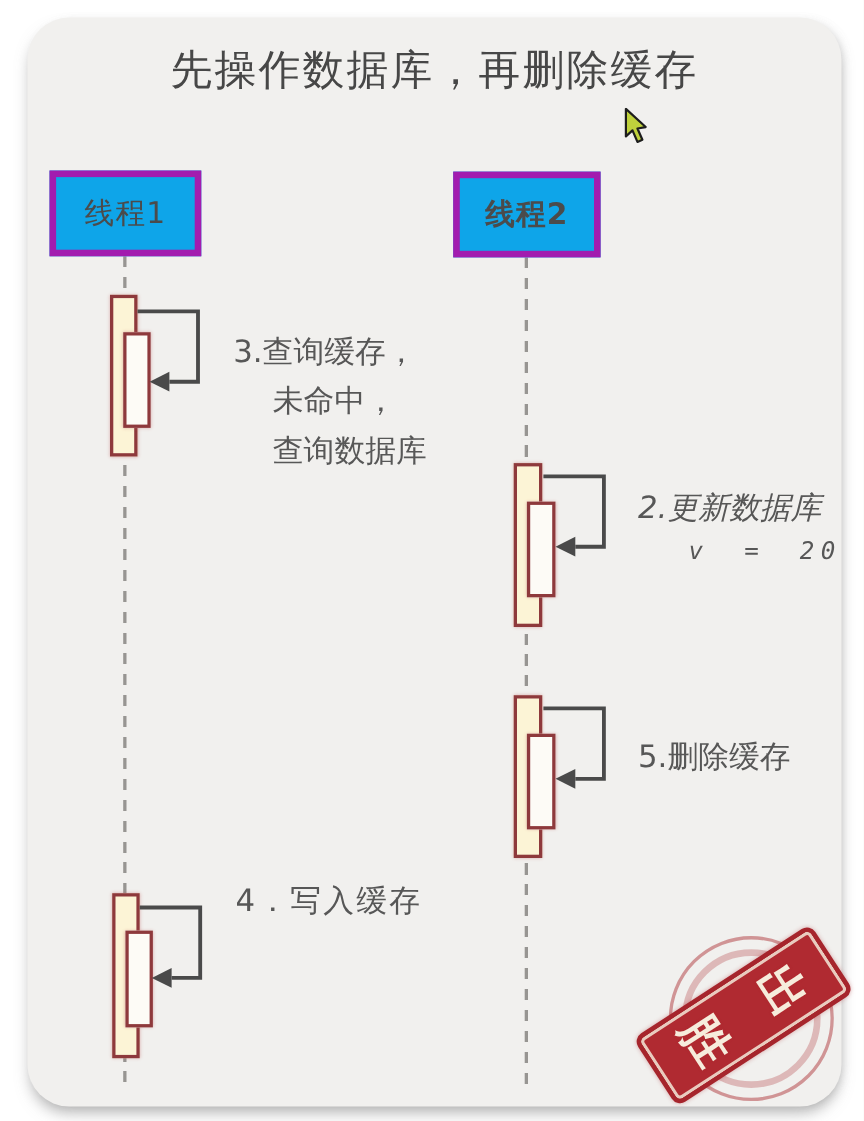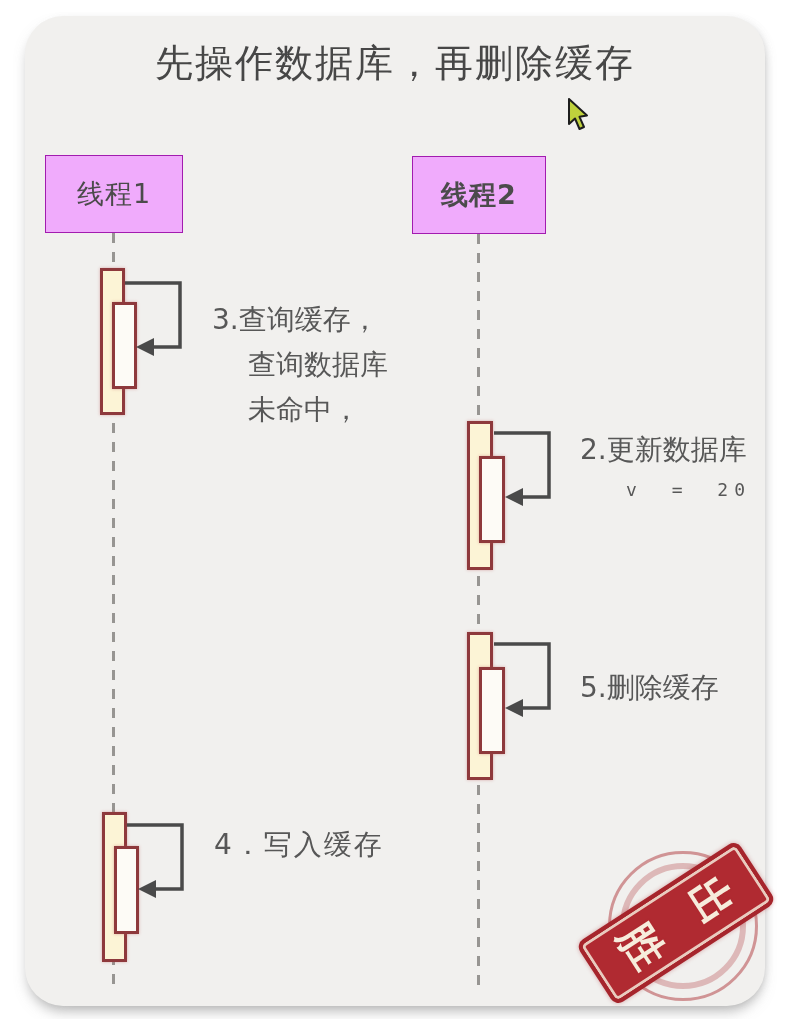--- a/index.html
+++ b/index.html
@@ -9,22 +9,22 @@
 
   .card { position:absolute; left:25px; top:16px; width:740px; height:990px;
           background:#f1f0ee; border-radius:38px;
           box-shadow:0 8px 14px -4px rgba(110,110,110,.55), 4px 0 10px -6px rgba(140,140,140,.4); }
 
   .title { position:absolute; left:25px; top:38px; width:740px; text-align:center;
            font-size:38px; font-weight:500; color:#474747; letter-spacing:2px; }
 
   .cursor { position:absolute; left:566px; top:98px; width:26px; height:34px; z-index:9; }
 
-  .thread-box { position:absolute; width:138px; height:78px; background:#f0abfc;
-                border:1px solid #a21caf; display:flex; align-items:center; justify-content:center;
+  .thread-box { position:absolute; width:138px; height:78px; background:#0ea5e9;
+                border:6px solid #a21caf; display:flex; align-items:center; justify-content:center;
                 font-size:27px; color:#4b4b4b; z-index:3; letter-spacing:1px; }
   .t1 { left:45px; top:155px; }
   .t2 { left:412px; top:156px; width:134px;font-weight:bold; }
 
   .lifeline { position:absolute; width:3px; z-index:1;
               background:repeating-linear-gradient(to bottom, #979592 0 10px, transparent 10px 19px); }
   .ll1 { left:112px; top:233px; height:753px; }
   .ll2 { left:477px; top:234px; height:752px; }
 
   .act { position:absolute; border:3px solid #8e393c; z-index:2;
@@ -43,25 +43,25 @@
 
   .loop { position:absolute; width:66px; height:84px; z-index:4; }
   .a1 { left:122px; top:275px; }
   .a2 { left:491px; top:425px; }
   .a3 { left:491px; top:636px; }
   .a4 { left:124px; top:817px; }
 
   .step-label { position:absolute; font-size:28px; color:#575757; line-height:45px; z-index:4; }
   .lbl1 { left:212px; top:297px; }
   .lbl1 .cont { margin-left:36px; }
-  .lbl2 { left:580px; top:430px; line-height:40px; }
+  .lbl2 { left:580px; top:442px; line-height:40px;font-style:italic; }
   .lbl2 .mono { font-family:"DejaVu Sans Mono", monospace; letter-spacing:6px; word-spacing:12px;
-                margin-left:46px; font-size:18px; }
+                margin-left:46px; font-size:22px; }
   .lbl3 { left:580px; top:665px; }
-  .lbl4 { left:214px; top:822px; letter-spacing:2px; }
+  .lbl4 { left:214px; top:796px; letter-spacing:2px; }
 
   .stamp { position:absolute; z-index:6; }
   .ring { position:absolute; border-radius:50%; }
   .ring-outer { left:608px; top:851px; width:150px; height:150px;
                 border:3px solid rgba(176,55,60,.50); }
   .ring-inner { left:620px; top:863px; width:126px; height:126px;
                 border:6px solid rgba(176,55,60,.30); }
   .stamp-rect { position:absolute; left:580px; top:886px; width:192px; height:74px;
                 background:#b02a31; border:4px solid #a6252c; border-radius:9px;
                 box-shadow:inset 0 0 0 3px rgba(243,232,216,.85), 0 0 4px rgba(176,55,60,.4);
@@ -114,22 +114,22 @@
     <path d="M 3 8 H 58 V 72 H 32" fill="none" stroke="#4a4a4a" stroke-width="3.5"></path>
     <polygon points="14,72 32,63 32,81" fill="#4a4a4a"></polygon>
   </svg>
   <svg class="loop a4" viewBox="0 0 66 84">
     <path d="M 3 8 H 58 V 72 H 32" fill="none" stroke="#4a4a4a" stroke-width="3.5"></path>
     <polygon points="14,72 32,63 32,81" fill="#4a4a4a"></polygon>
   </svg>
 
   <div class="step-label lbl1">
     <div>3.查询缓存，</div>
+    <div class="cont">未命中，</div>
     <div class="cont">查询数据库</div>
-    <div class="cont">未命中，</div>
   </div>
   <div class="step-label lbl2">
     <div>2.更新数据库</div>
     <div class="mono">v = 20</div>
   </div>
   <div class="step-label lbl3">
     <div>5.删除缓存</div>
   </div>
   <div class="step-label lbl4">
     <div>4．写入缓存</div>

